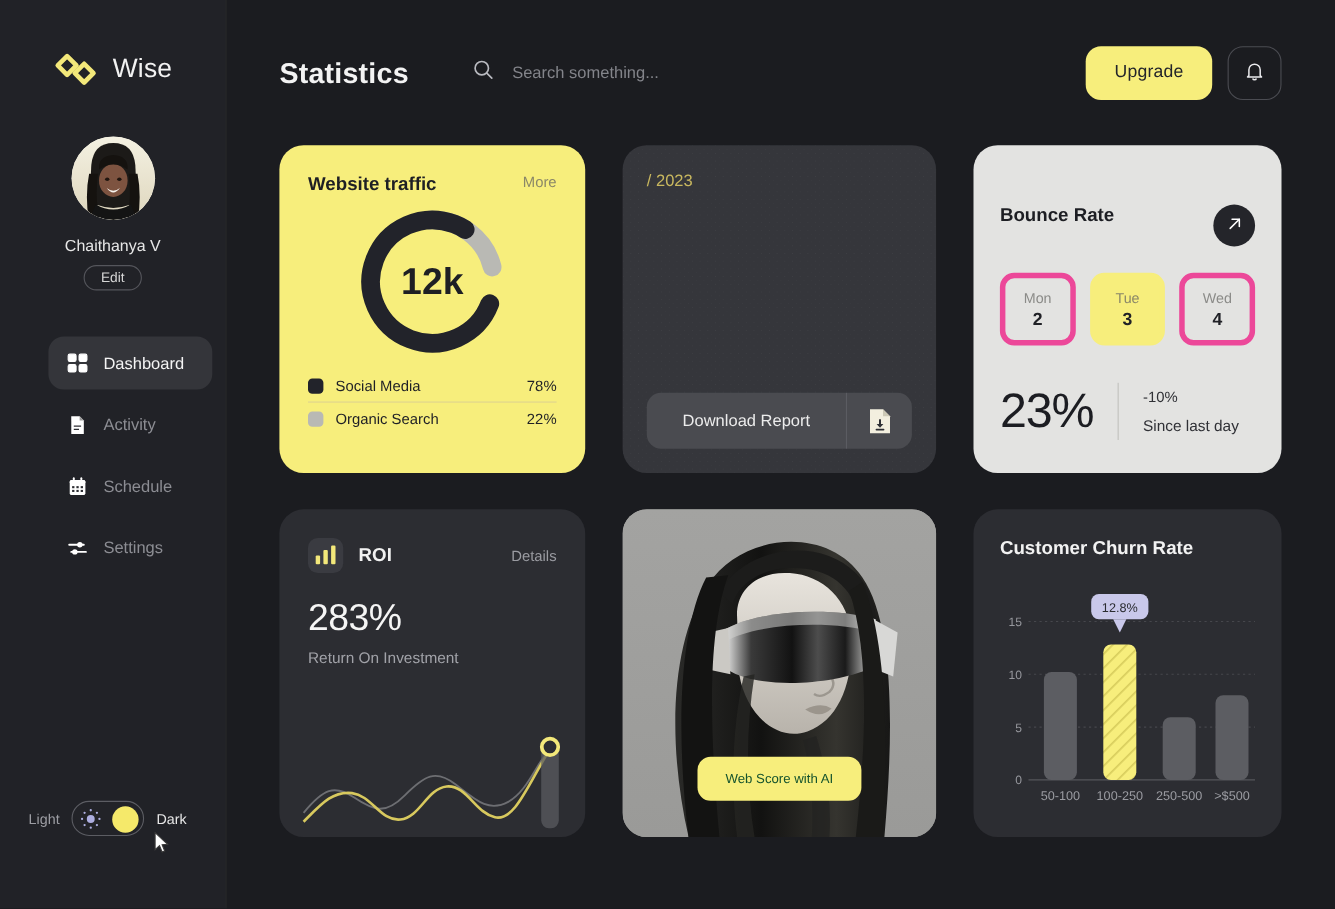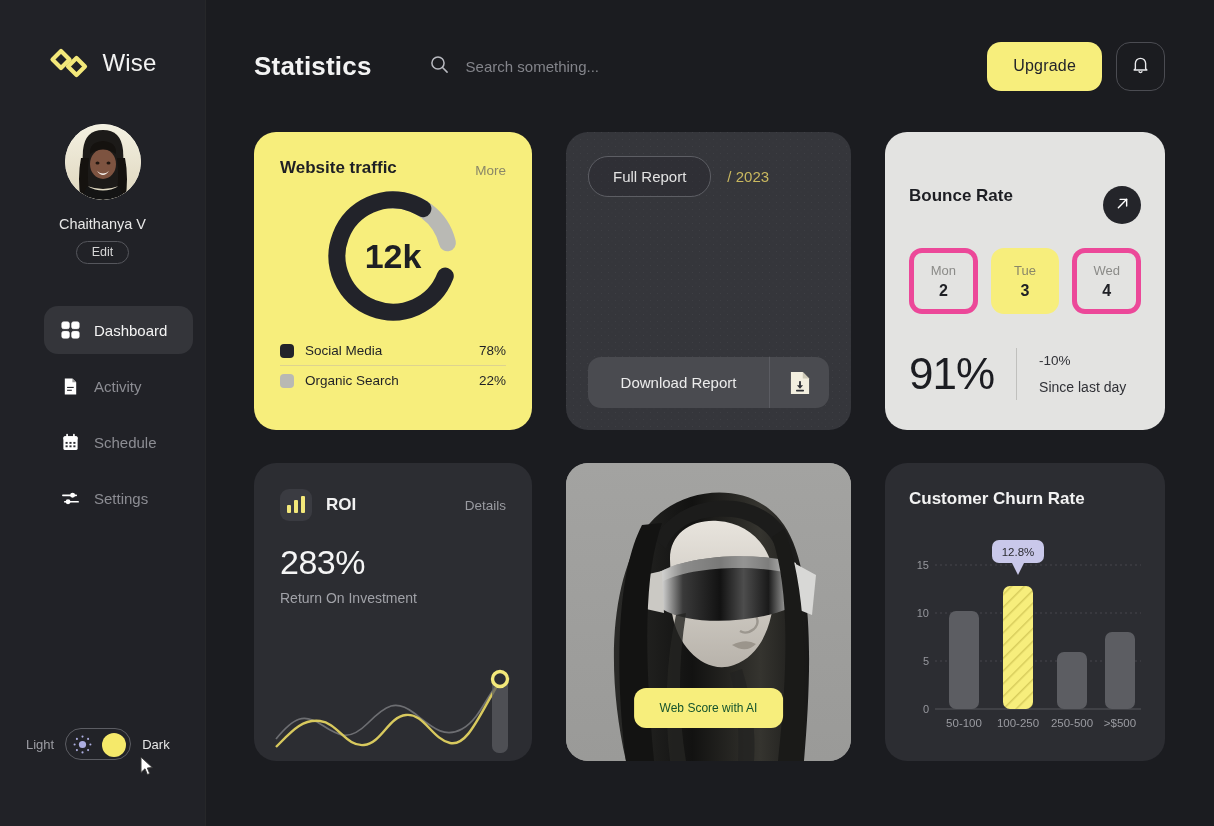--- a/index.html
+++ b/index.html
@@ -91,21 +91,21 @@
     background: transparent; cursor: pointer;
     display: flex; align-items: center; justify-content: center;
   }
 
   .grid { display: grid; grid-template-columns: 278px 285px 280px; gap: 33px 34px; }
 
   .card { border-radius: 22px; position: relative; overflow: hidden; }
 
   
   .c-traffic { background: #f7ee7c; height: 298px; padding: 26px 26px 20px; }
-  .c-traffic .hdr { display: flex; justify-content: space-between; align-items: flex-end; }
+  .c-traffic .hdr { display: flex; justify-content: space-between; align-items: flex-start; }
   .c-traffic .ttl { font-size: 17px; font-weight: bold; color: #1e1f24; }
   .c-traffic .more { font-size: 13.5px; color: #8a8768; cursor: pointer; }
   .donut-wrap { display:flex; justify-content:center; margin-top: 8px; position: relative; }
   .donut-center {
     position: absolute; top: 0; left: 0; right: 0; bottom: 0;
     display: flex; align-items: center; justify-content: center;
     font-size: 34px; font-weight: bold; color: #1e1f24;
   }
   .legend { margin-top: 10px; }
   .legend-row {
@@ -399,21 +399,20 @@
             <span class="sw grey"></span>
             <span class="legend-name">Organic Search</span>
             <span class="legend-val">22%</span>
           </div>
         </div>
       </section>
 
       <section class="card c-report">
         <span class="pattern"></span>
         <div class="rpt-top">
-          <button class="pill">Full Report</button>
           <span class="yr">/ 2023</span>
         </div>
         <div class="dl-wrap">
           <button class="dl-btn">Download Report</button>
           <span class="dl-ico">
             <svg viewBox="0 0 22 26" width="20" height="24">
               <path d="M1 1 h13 l7 7 v17 H1z" fill="#f3efdf"></path>
               <path d="M14 1 v7 h7z" fill="#cdc9b6"></path>
               <g fill="#2f3035">
                 <rect x="10" y="11" width="2" height="6"></rect>
@@ -445,21 +444,21 @@
           <div class="day sel">
             <span class="dn">Tue</span>
             <span class="dd">3</span>
           </div>
           <div class="day">
             <span class="dn">Wed</span>
             <span class="dd">4</span>
           </div>
         </div>
         <div class="bounce-foot">
-          <span class="big-pct">91%</span>
+          <span class="big-pct">23%</span>
           <span class="vline"></span>
           <span class="delta">
             <span>-10%</span><br>
             <span class="d2">Since last day</span>
           </span>
         </div>
       </section>
 
       <section class="card c-roi">
         <div class="roi-hdr">

